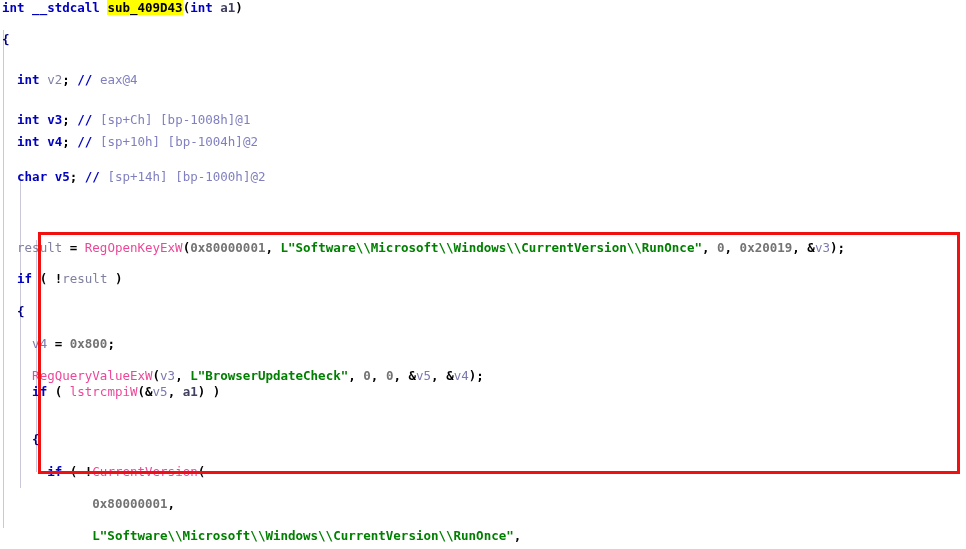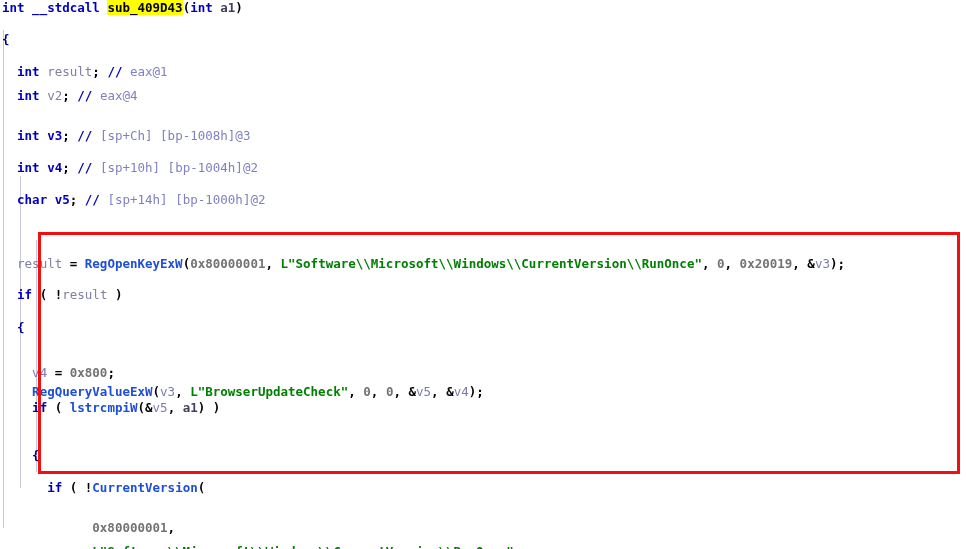--- a/index.html
+++ b/index.html
@@ -32,21 +32,21 @@
     white-space: pre;
     letter-spacing: 0px;
     padding-left: 2px;
     font-family: "DejaVu Sans Mono", "Liberation Mono", monospace;
   }
 
   
   .kw       { color: #0000c0; font-weight: bold; }   
   .var      { color: #8080a0; }                       
   .varb     { color: #7a7ab0; }                       
-  .fn       { color: #1d4ed8; font-weight: bold; }    
+  .fn       { color: #ec4899; font-weight: normal; }    
   .num      { color: #737373; font-weight: bold; }    
   .str      { color: #008000; font-weight: bold; }    
   .cmt      { color: #8080c0; }                       
   .cmtslash { color: #0000c0; font-weight: bold; }    
   .punct    { color: #000000; font-weight: bold; }
   .brace    { color: #000080; font-weight: bold; }
   .plain    { color: #000000; font-weight: bold; }
   .arg      { color: #404060; font-weight: bold; }
 
   .hl {
@@ -76,47 +76,46 @@
 <div id="code-view">
 
   <div class="guide" style="left:3px; top:30px; height:498px;"></div>
   <div class="guide" style="left:20px; top:176px; height:312px;"></div>
   <div class="guide" style="left:36px; top:240px; height:232px;"></div>
 
   <div class="code-line" style="top:0px;"><span class="kw">int</span><span class="plain"> </span><span class="kw">__stdcall</span><span class="plain"> </span><span class="hl">sub_409D43</span><span class="punct">(</span><span class="kw">int</span><span class="plain"> </span><span class="arg">a1</span><span class="punct">)</span></div>
 
   <div class="code-line" style="top:16px;"><span class="brace">{</span></div>
 
-  <div class="code-line" style="top:32px;">  <span class="kw">int</span> <span class="var">result</span><span class="plain">;</span> <span class="cmtslash">//</span> <span class="cmt">eax@1</span></div>
 
   <div class="code-line" style="top:40px;">  <span class="kw">int</span> <span class="var">v2</span><span class="plain">;</span> <span class="cmtslash">//</span> <span class="cmt">eax@4</span></div>
 
-  <div class="code-line" style="top:64px;">  <span class="kw">int</span> <span class="kw">v3</span><span class="plain">;</span> <span class="cmtslash">//</span> <span class="cmt">[sp+Ch] [bp-1008h]@3</span></div>
+  <div class="code-line" style="top:64px;">  <span class="kw">int</span> <span class="kw">v3</span><span class="plain">;</span> <span class="cmtslash">//</span> <span class="cmt">[sp+Ch] [bp-1008h]@1</span></div>
 
-  <div class="code-line" style="top:80px;">  <span class="kw">int</span> <span class="kw">v4</span><span class="plain">;</span> <span class="cmtslash">//</span> <span class="cmt">[sp+10h] [bp-1004h]@2</span></div>
+  <div class="code-line" style="top:70px;">  <span class="kw">int</span> <span class="kw">v4</span><span class="plain">;</span> <span class="cmtslash">//</span> <span class="cmt">[sp+10h] [bp-1004h]@2</span></div>
 
-  <div class="code-line" style="top:96px;">  <span class="kw">char</span> <span class="kw">v5</span><span class="plain">;</span> <span class="cmtslash">//</span> <span class="cmt">[sp+14h] [bp-1000h]@2</span></div>
+  <div class="code-line" style="top:89px;">  <span class="kw">char</span> <span class="kw">v5</span><span class="plain">;</span> <span class="cmtslash">//</span> <span class="cmt">[sp+14h] [bp-1000h]@2</span></div>
 
   <div class="code-line" style="top:112px;"> </div>
 
   <div class="code-line" style="top:128px;">  <span class="var">result</span> <span class="punct">=</span> <span class="fn">RegOpenKeyExW</span><span class="punct">(</span><span class="num">0x80000001</span><span class="punct">,</span> <span class="str">L"Software\\Microsoft\\Windows\\CurrentVersion\\RunOnce"</span><span class="punct">,</span> <span class="num">0</span><span class="punct">,</span> <span class="num">0x20019</span><span class="punct">,</span> <span class="punct">&amp;</span><span class="varb">v3</span><span class="punct">);</span></div>
 
   <div class="code-line" style="top:143px;">  <span class="kw">if</span> <span class="punct">(</span> <span class="punct">!</span><span class="var">result</span> <span class="punct">)</span></div>
 
   <div class="code-line" style="top:160px;">  <span class="brace">{</span></div>
 
-  <div class="code-line" style="top:189px;">    <span class="varb">v4</span> <span class="punct">=</span> <span class="num">0x800</span><span class="punct">;</span></div>
+  <div class="code-line" style="top:176px;">    <span class="varb">v4</span> <span class="punct">=</span> <span class="num">0x800</span><span class="punct">;</span></div>
 
   <div class="code-line" style="top:192px;">    <span class="fn">RegQueryValueExW</span><span class="punct">(</span><span class="varb">v3</span><span class="punct">,</span> <span class="str">L"BrowserUpdateCheck"</span><span class="punct">,</span> <span class="num">0</span><span class="punct">,</span> <span class="num">0</span><span class="punct">,</span> <span class="punct">&amp;</span><span class="varb">v5</span><span class="punct">,</span> <span class="punct">&amp;</span><span class="varb">v4</span><span class="punct">);</span></div>
 
   <div class="code-line" style="top:192px;">    <span class="kw">if</span> <span class="punct">(</span> <span class="fn">lstrcmpiW</span><span class="punct">(&amp;</span><span class="varb">v5</span><span class="punct">,</span> <span class="arg">a1</span><span class="punct">)</span> <span class="punct">)</span></div>
 
   <div class="code-line" style="top:224px;">    <span class="brace">{</span></div>
 
   <div class="code-line" style="top:240px;">      <span class="kw">if</span> <span class="punct">(</span> <span class="punct">!</span><span class="fn">CurrentVersion</span><span class="punct">(</span></div>
 
-  <div class="code-line" style="top:264px;">            <span class="num">0x80000001</span><span class="punct">,</span></div>
+  <div class="code-line" style="top:256px;">            <span class="num">0x80000001</span><span class="punct">,</span></div>
 
   <div class="code-line" style="top:272px;">            <span class="str">L"Software\\Microsoft\\Windows\\CurrentVersion\\RunOnce"</span><span class="punct">,</span></div>
 
   <div id="red-box" style="left:38px; top:232px; width:922px; height:242px;"></div>
 
 </div>
 
 </body></html>

